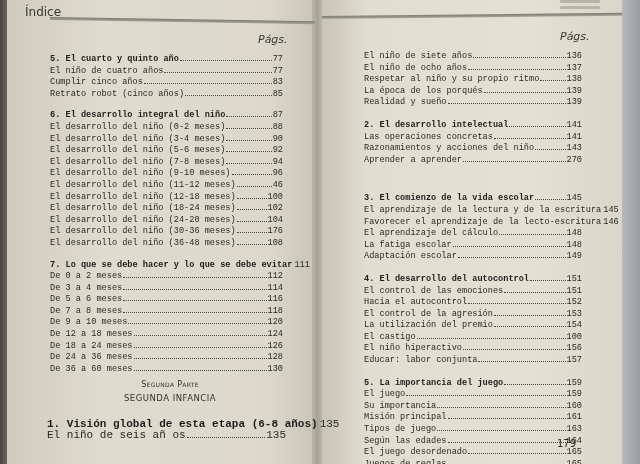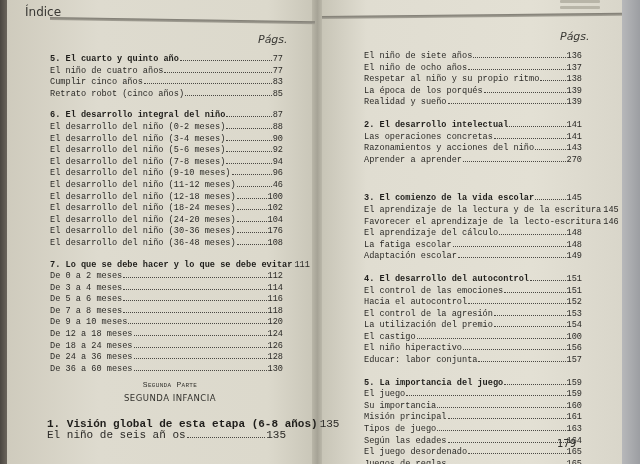--- a/index.html
+++ b/index.html
@@ -61,21 +61,21 @@
       flex: 1 1 auto; overflow: hidden; margin: 0 1px;
       border-bottom: 1px dotted #4a4843; height: 7px;
     }
     .entry .pg { flex: 0 0 auto; text-align: right; }
     .entry.bold .title { font-weight: bold; color: #1f1e1b; }
     .section { margin-bottom: 8px; }
     .part-heading {
       position: absolute; left: 45px; width: 250px; text-align: center;
       font-size: 8.5px; color: #33322e;
     }
-    .part-small { top: 380px; font-variant: small-caps; letter-spacing: 0.3px; font-size: 8px; font-family: Liberation Mono, monospace; }
+    .part-small { top: 380px; font-variant: small-caps; letter-spacing: 0.3px; font-size: 8px; }
     .part-big { top: 393px; letter-spacing: 0.5px; }
     .page-number {
       position: absolute; left: 557px; top: 438px; font-size: 10px; color: #2f2e2a;
     }
   </style>
 </head>
 <body>
 
 <div class="spine-left"></div>
 

